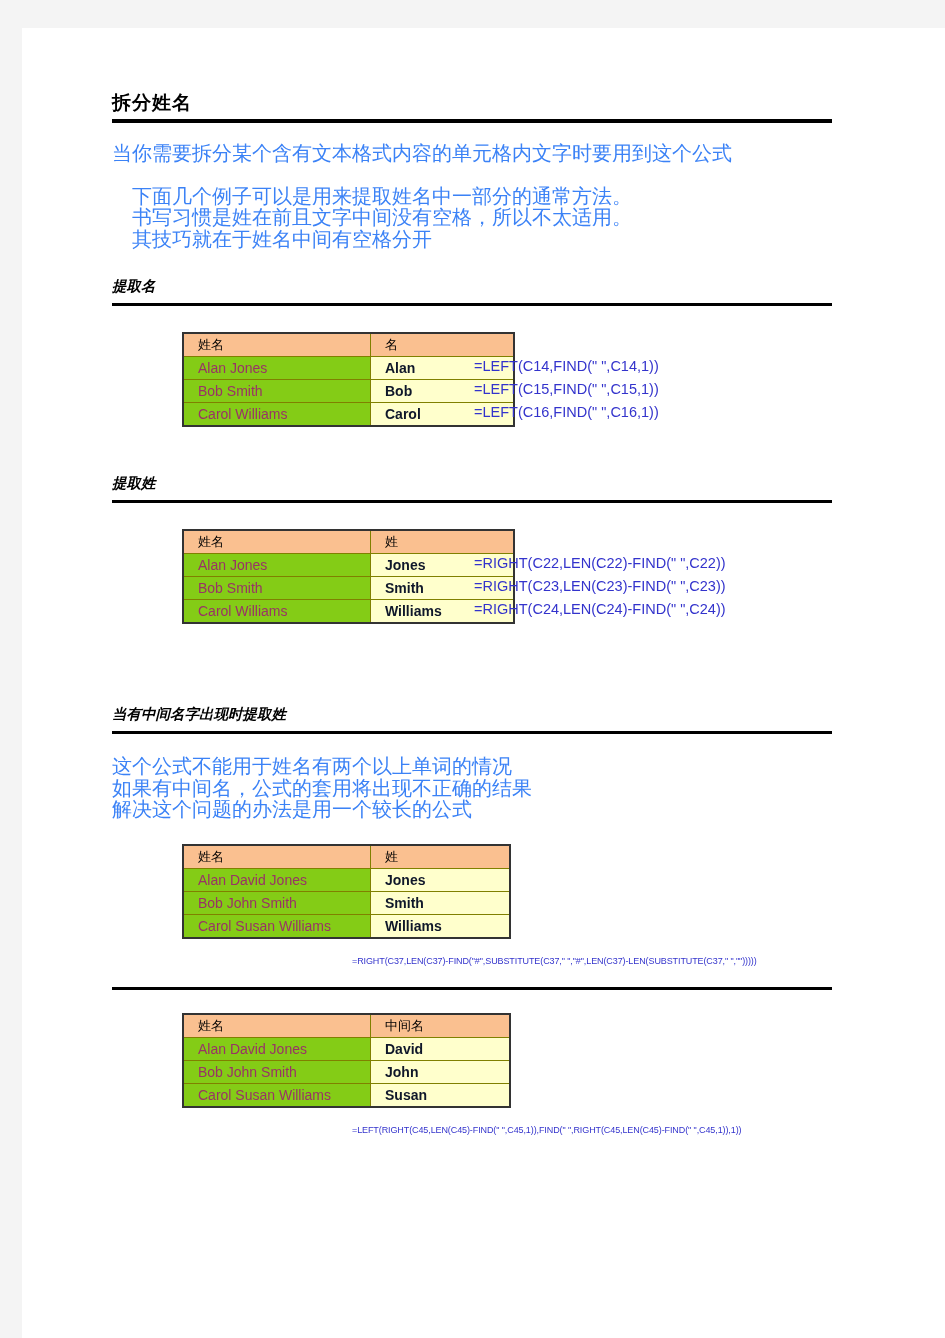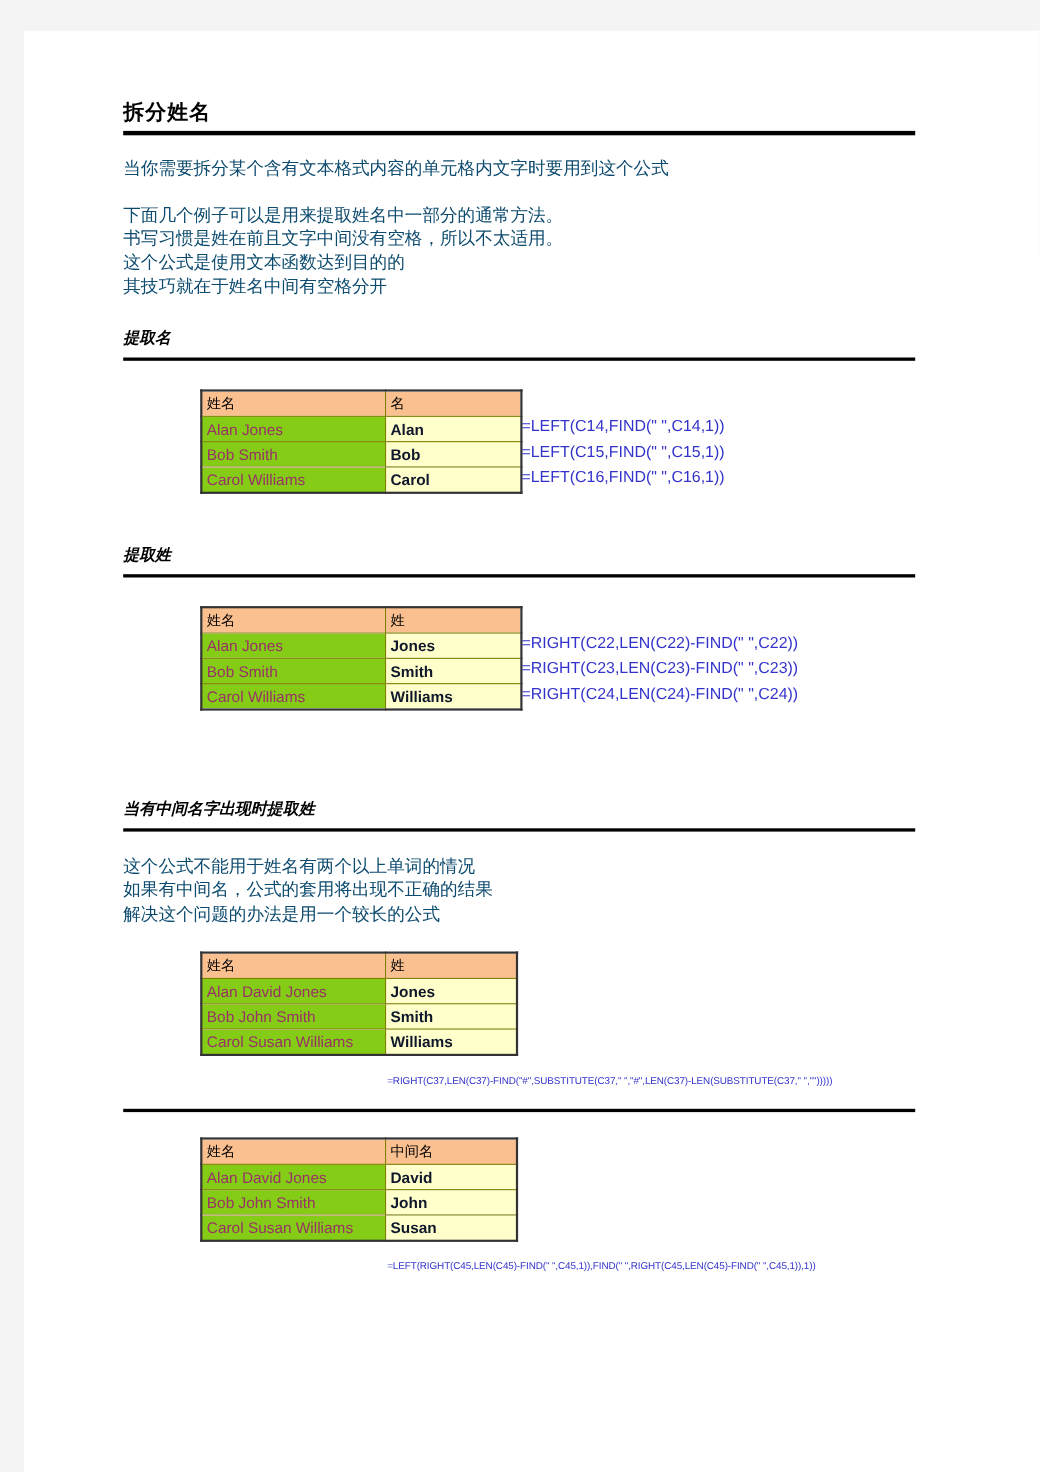--- a/index.html
+++ b/index.html
@@ -47,22 +47,22 @@
   .rule-section {
     height: 3px;
     background: #000000;
     width: 720px;
     margin: 1px 0 0 0;
   }
   .para-block {
     margin-top: 20px;
   }
   .para-line {
-    font-size: 16px;
-    color: #0c4a6e;
+    font-size: 20px;
+    color: #3b82f6;
     line-height: 21.5px;
     white-space: pre;
   }
 
   
   .section {
     margin-top: 26px;
   }
   .section-title {
     font-size: 14.5px;
@@ -80,21 +80,21 @@
     position: relative;
   }
   table.xl {
     border-collapse: collapse;
     border: 2px solid #333333;
     table-layout: fixed;
   }
   table.xl td {
     border: 1px solid #808000;
     height: 22px;
-    padding: 0 4px;
+    padding: 0 14px;
     font-size: 14px;
     line-height: 22px;
     overflow: hidden;
     white-space: nowrap;
   }
   table.xl tr.hdr td {
     background: #fac090;
     color: #000000;
     font-size: 13px;
   }
@@ -141,24 +141,23 @@
 <div class="page">
   <div class="content">
 
     <div class="doc-title">拆分姓名</div>
     <div class="rule-thick"></div>
 
     <div class="para-block">
       <div class="para-line">当你需要拆分某个含有文本格式内容的单元格内文字时要用到这个公式</div>
     </div>
 
-    <div style="margin-top:21px;">
+    <div style="margin-top:21px;margin-left:20px;">
       <div class="para-line">下面几个例子可以是用来提取姓名中一部分的通常方法。</div>
       <div class="para-line">书写习惯是姓在前且文字中间没有空格，所以不太适用。</div>
-      <div class="para-line">这个公式是使用文本函数达到目的的</div>
       <div class="para-line">其技巧就在于姓名中间有空格分开</div>
     </div>
 
     <div class="section">
       <div class="section-title">提取名</div>
       <div class="rule-section"></div>
 
       <div class="table-wrap">
         <table class="xl">
           <tbody>

